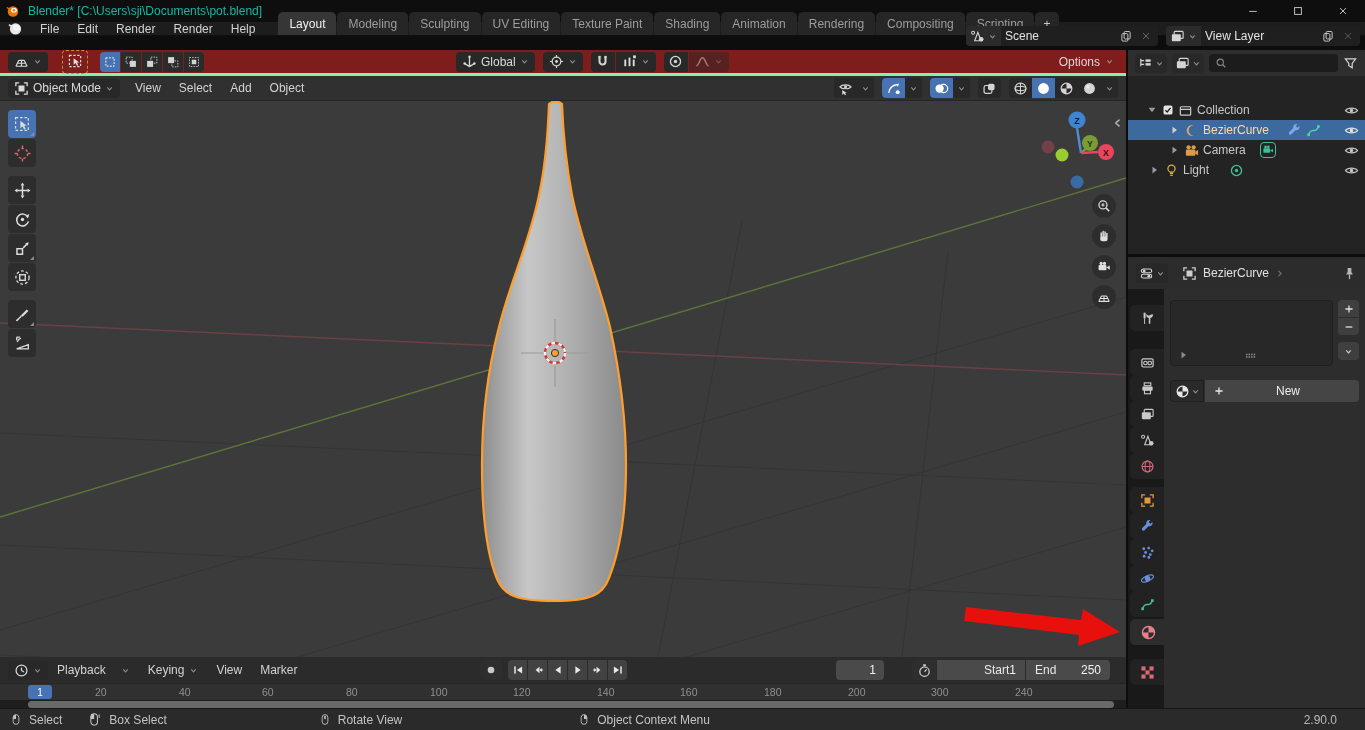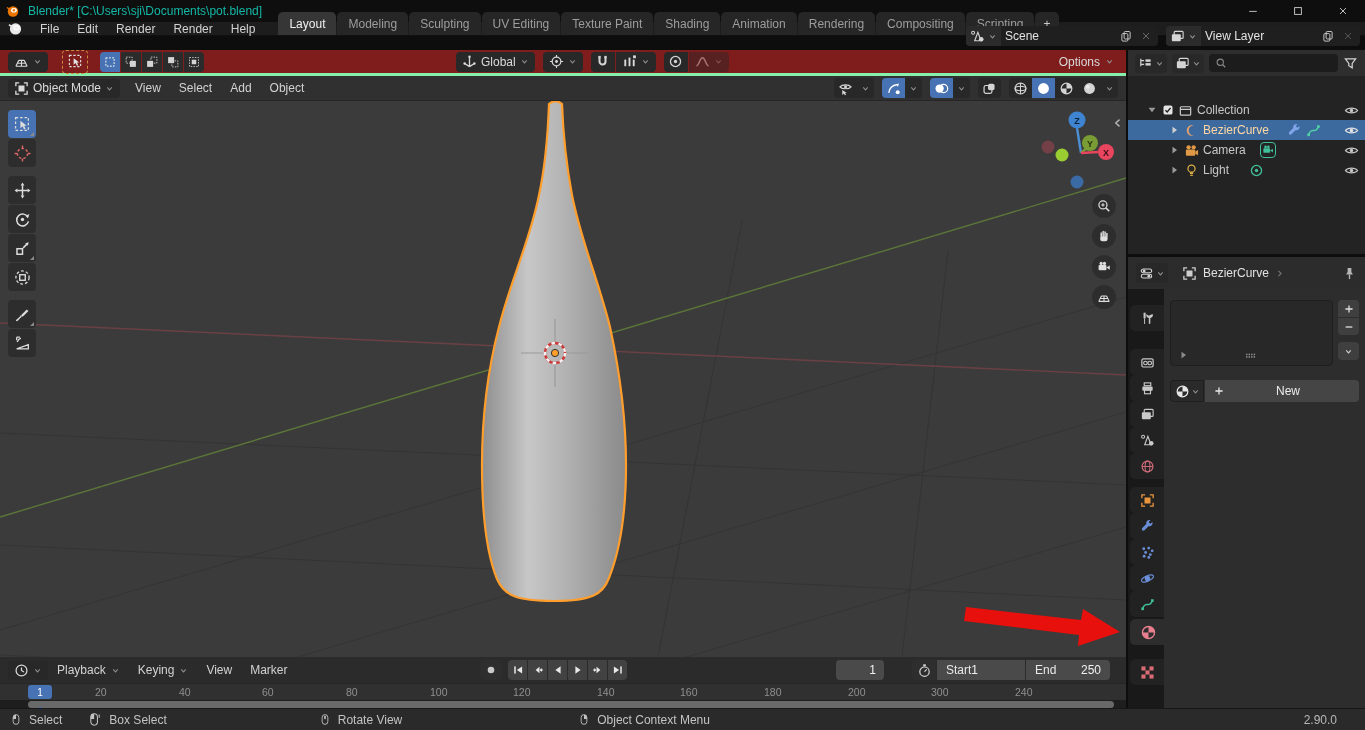--- a/index.html
+++ b/index.html
@@ -787,21 +787,21 @@
   <div class="abs" style="left:0;top:607px;width:1126px;height:51px">
     <div class="abs flex" style="left:0;top:0;width:1126px;height:26px;background:#2b2b2b">
       <div class="hbtn" style="margin-left:8px;height:19px">
           <svg class="ic">
             <use href="#i-clock"></use>
           </svg>
           <svg class="car">
             <use href="#i-caret"></use>
           </svg>
         </div>
-      <div class="menu flex" style="gap:5px">
+      <div class="menu flex" style="gap:15px">
           <span>Playback</span>
           <svg class="car">
             <use href="#i-caret"></use>
           </svg>
         </div>
       <div class="menu flex" style="gap:5px">
           <span>Keying</span>
           <svg class="car">
             <use href="#i-caret"></use>
           </svg>
@@ -847,21 +847,21 @@
       </div>
       <div class="flex" style="position:absolute;left:836px;width:48px;height:20px;background:#4a4a4a;border-radius:4px;justify-content:flex-end;padding-right:8px;box-sizing:border-box">
           <span style="color:#f0f0f0">1</span>
         </div>
       <div class="flex" style="position:absolute;left:912px;gap:1px">
         <div class="flex" style="width:24px;height:20px;background:#2e2e2e;border-radius:4px 0 0 4px;justify-content:center">
             <svg class="ic">
               <use href="#i-stopwatch"></use>
             </svg>
           </div>
-        <div class="flex" style="width:88px;height:20px;background:#4a4a4a;justify-content:flex-start;padding:0 9px;box-sizing:border-box">
+        <div class="flex" style="width:88px;height:20px;background:#4a4a4a;justify-content:flex-end;padding:0 9px;box-sizing:border-box">
             <span style="color:#e8e8e8">Start</span>
             <span style="color:#f0f0f0">1</span>
           </div>
         <div class="flex" style="width:84px;height:20px;background:#4a4a4a;border-radius:0 4px 4px 0;justify-content:space-between;padding:0 9px;box-sizing:border-box">
             <span style="color:#e8e8e8">End</span>
             <span style="color:#f0f0f0">250</span>
           </div>
       </div>
     </div>
     <div class="abs" style="left:0;top:26px;width:1126px;height:17px;background:#303030;border-top:1px solid #262626;box-sizing:border-box">
@@ -967,21 +967,21 @@
           <svg class="ic12" style="color:#3fbf9a">
             <use href="#i-camview"></use>
           </svg>
         </span>
       <span class="eyec">
           <svg class="ic" style="color:#c5c5c5">
             <use href="#i-eye"></use>
           </svg>
         </span>
     </div>
-    <div class="orow" style="top:84px;padding-left:40px;box-sizing:border-box">
+    <div class="orow" style="top:84px;padding-left:20px;box-sizing:border-box">
       <svg class="ic12" style="color:#9a9a9a">
           <use href="#i-triaR"></use>
         </svg>
       <svg class="ic" style="color:#e0b245">
           <use href="#i-bulb"></use>
         </svg>
       <span>Light</span>
       <svg class="ic" style="color:#3fbf9a;margin-left:16px">
           <use href="#i-propc"></use>
         </svg>

